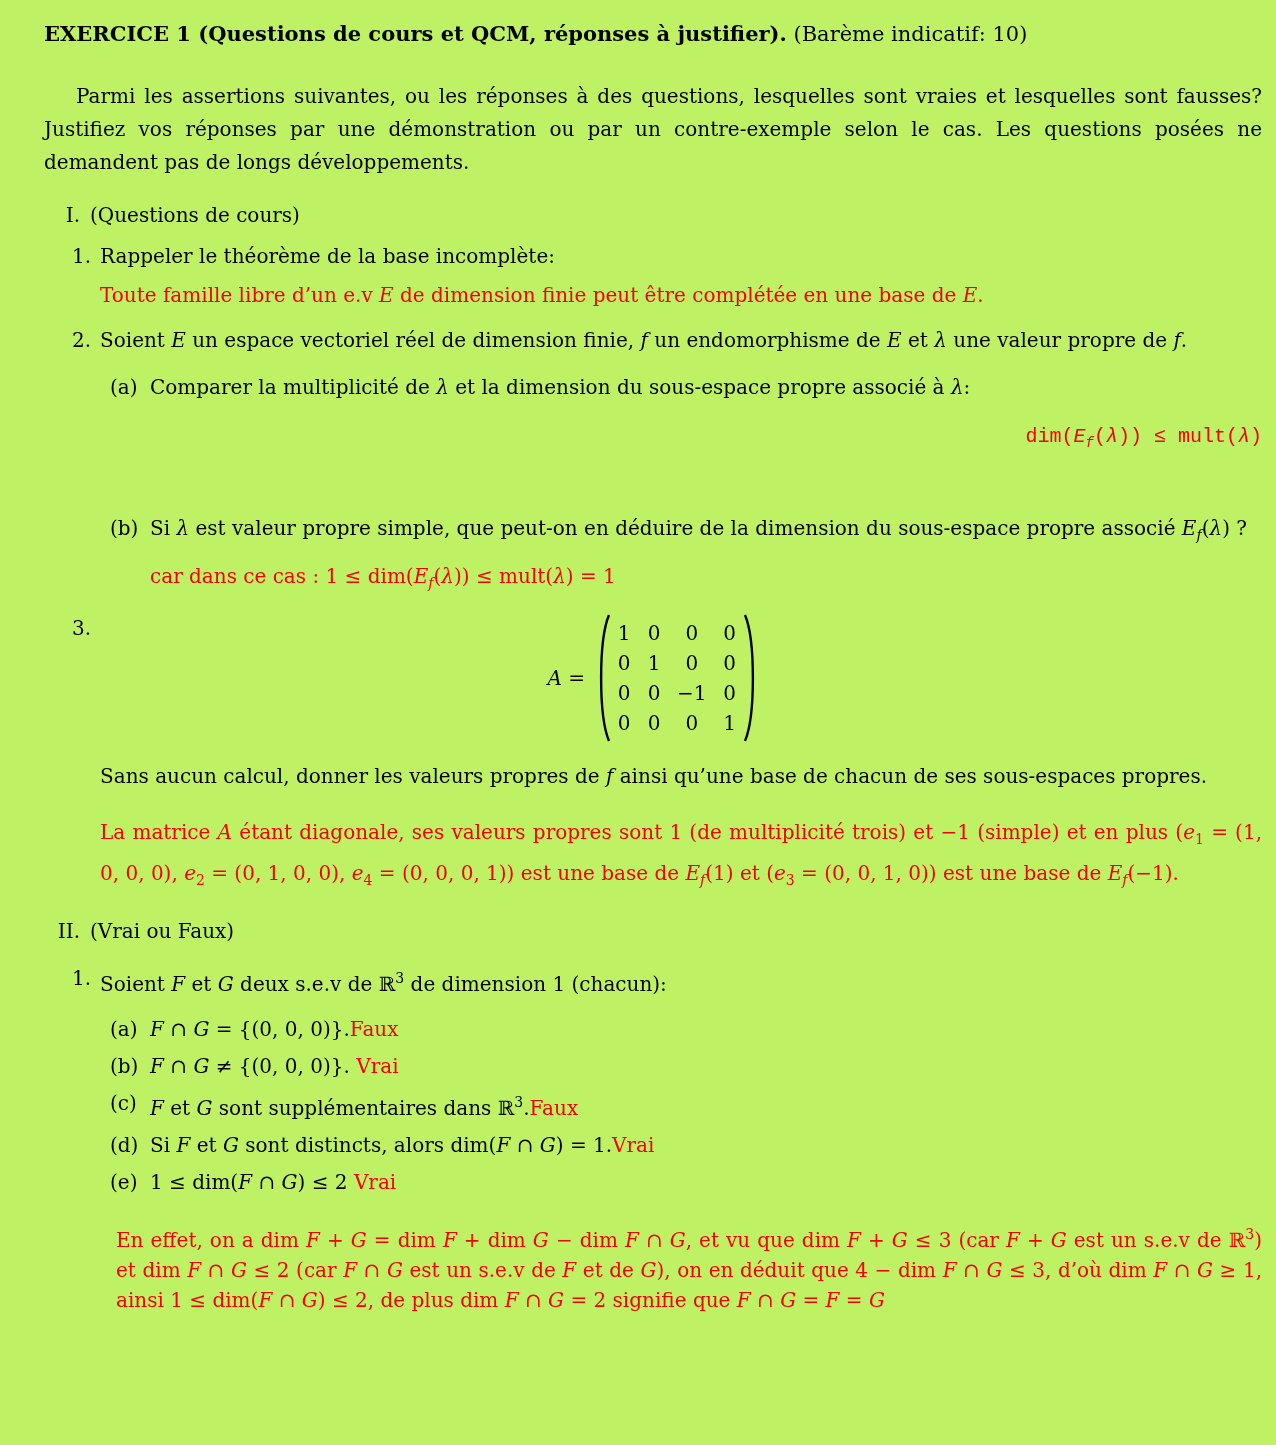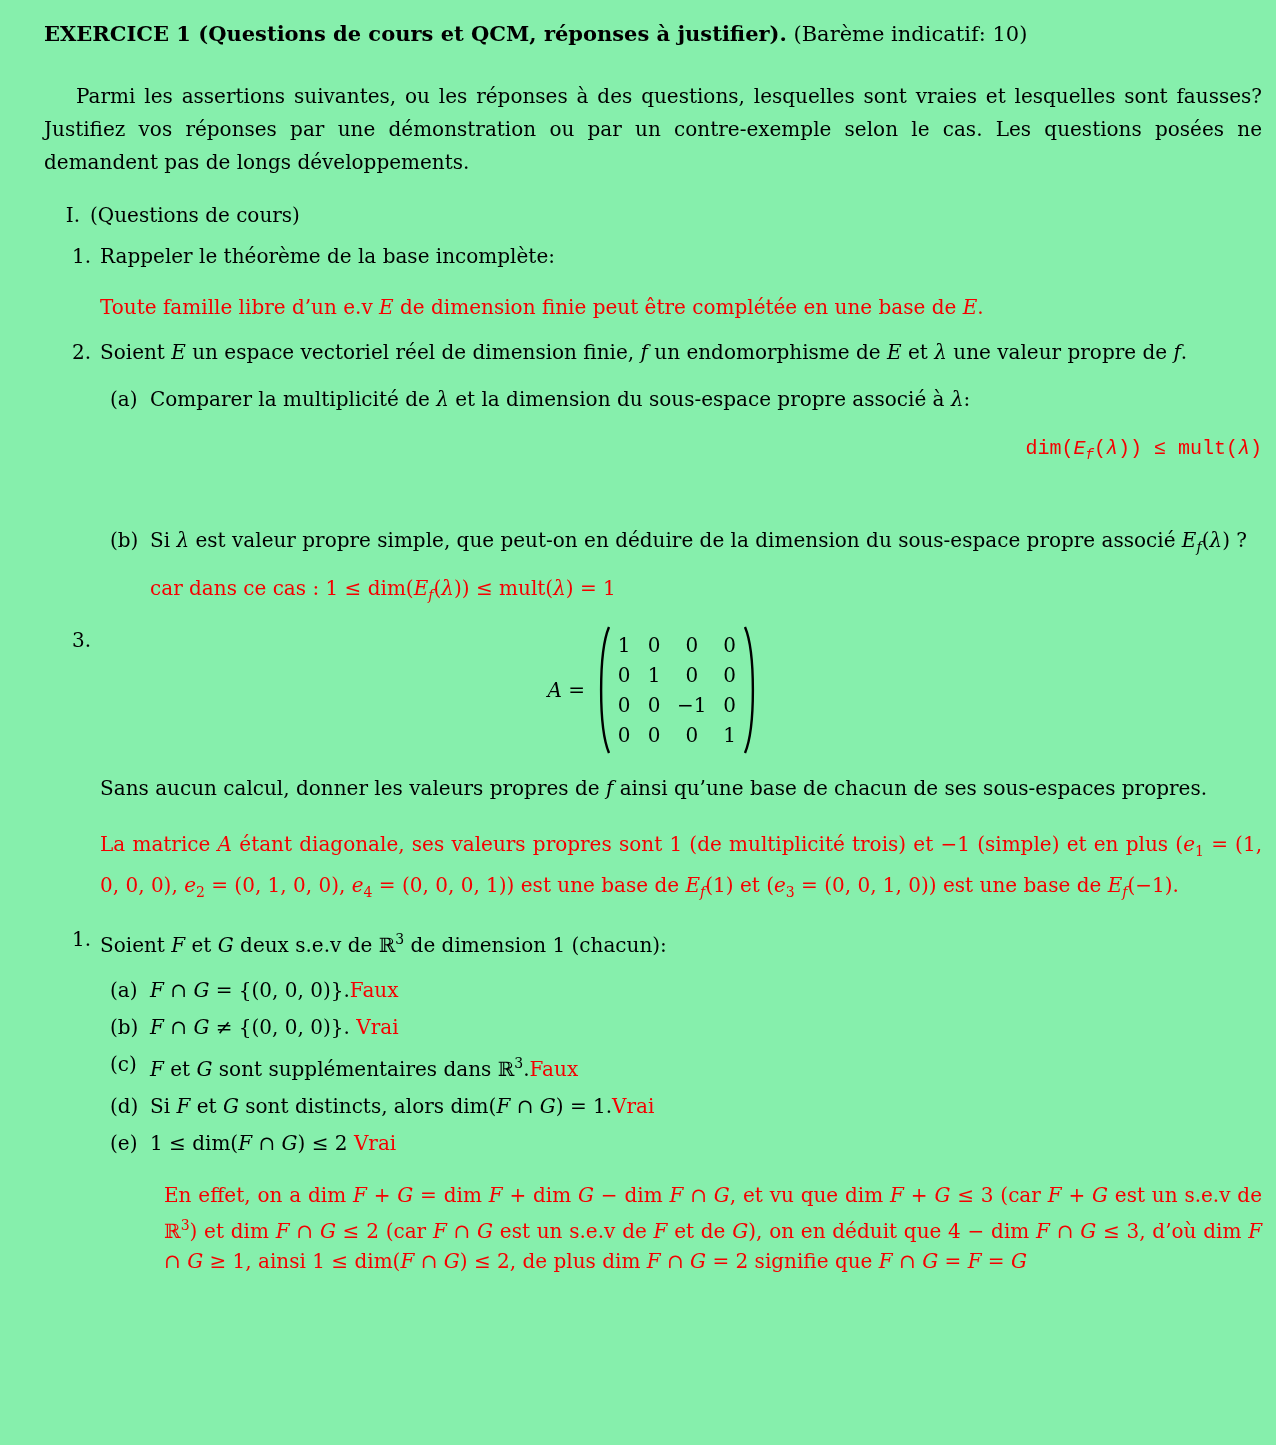--- a/index.html
+++ b/index.html
@@ -2,21 +2,21 @@
 <html style="--red: #f50000;"><head>
 <meta charset="utf-8">
 <style>
   html,body{margin:0;padding:0;background:#ffffff;}
   .page{
     position:relative;
     width:1276px;
     height:1445px;
     box-sizing:border-box;
     padding:16px 14px 0 44px;
-    background:#86efac;
+    background:#bef264;
     color:#000;
     font-family:"DejaVu Serif","DejaVu Sans",serif;
     font-size:20px;
     overflow:hidden;
   }
   .line{line-height:33px;}
   .s-b{font-weight:bold;}
   .s-i{font-style:italic;}
   .s-r{color:var(--red,#f50000);}
   .s-sub{vertical-align:sub;font-size:70%;}
@@ -31,25 +31,25 @@
 
   .item{position:relative;padding-left:56px;}
   .item > .lbl{position:absolute;left:28px;top:0;}
   .sub{position:relative;padding-left:106px;}
   .sub > .lbl{position:absolute;left:66px;top:0;}
 
   .eq{text-align:right;color:var(--red,#f50000);font-family:Liberation Mono, monospace;}
   .note{margin-left:106px;color:var(--red,#f50000);}
   .ans{margin-left:56px;color:var(--red,#f50000);}
   .ans.just{text-align:justify;line-height:34px;}
-  .justif{margin-left:120px;color:var(--red,#f50000);text-align:justify;line-height:30px;}
+  .justif{margin-left:72px;color:var(--red,#f50000);text-align:justify;line-height:30px;}
 
   
   .m-item1{margin-top:8px;}
-  .m-red1{margin-top:18px;}
+  .m-red1{margin-top:6px;}
   .m-item2{margin-top:12px;}
   .m-suba{margin-top:14px;}
   .m-eq1{margin-top:16px;}
   .m-subb{margin-top:52px;}
   .m-eq2{margin-top:52px;}
   .m-note{margin-top:8px;}
   .m-item3{margin-top:12px;}
   .m-followup{margin-top:16px;}
   .m-ans3{margin-top:22px;}
   .m-sec2{margin-top:18px;}
@@ -132,20 +132,23 @@
       <path d="M2 3 C 12.5 28 12.5 104 2 129" stroke="#000" fill="none" stroke-width="2.4"></path>
     </svg>
   </div>
 
   <div class="item line m-followup">
     <span class="txt"><span>Sans aucun calcul, donner les valeurs propres de </span><span class="s-i">f</span><span> ainsi qu’une base de chacun de ses sous-espaces propres.</span></span>
   </div>
 
   <div class="ans just m-ans3"><span>La matrice </span><span class="s-i">A</span><span> étant diagonale, ses valeurs propres sont 1 (de multiplicité trois) et −1 (simple) et en plus (</span><span class="s-i">e</span><span class="s-sub">1</span><span> = (1, 0, 0, 0), </span><span class="s-i">e</span><span class="s-sub">2</span><span> = (0, 1, 0, 0), </span><span class="s-i">e</span><span class="s-sub">4</span><span> = (0, 0, 0, 1)) est une base de </span><span class="s-i">E</span><span class="s-isub">f</span><span>(1) et (</span><span class="s-i">e</span><span class="s-sub">3</span><span> = (0, 0, 1, 0)) est une base de </span><span class="s-i">E</span><span class="s-isub">f</span><span>(−1).</span></div>
 
+  <div class="sechead line m-sec2">
+    <span class="sec-lbl">II.</span><span>(Vrai ou Faux)</span>
+  </div>
 
   <div class="item line m-item21">
     <span class="lbl">1.</span>
     <span class="txt"><span>Soient </span><span class="s-i">F</span><span> et </span><span class="s-i">G</span><span> deux s.e.v de ℝ</span><span class="s-sup">3</span><span> de dimension 1 (chacun):</span></span>
   </div>
 
   <div class="sub line m-subfirst">
     <span class="lbl">(a)</span>
     <span class="txt"><span class="s-i">F</span><span> ∩ </span><span class="s-i">G</span><span> = {(0, 0, 0)}.</span><span class="s-r">Faux</span></span>
   </div>

